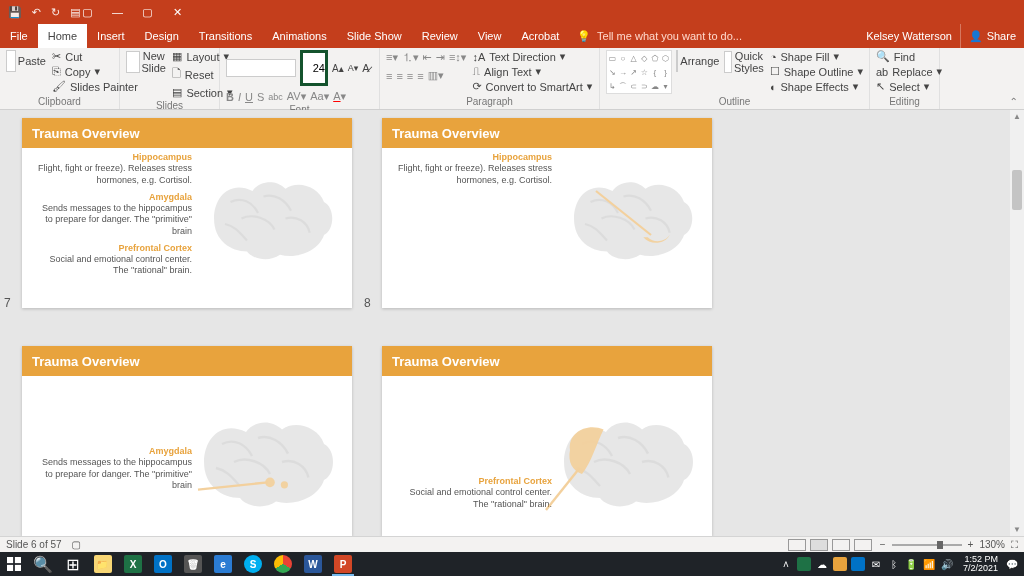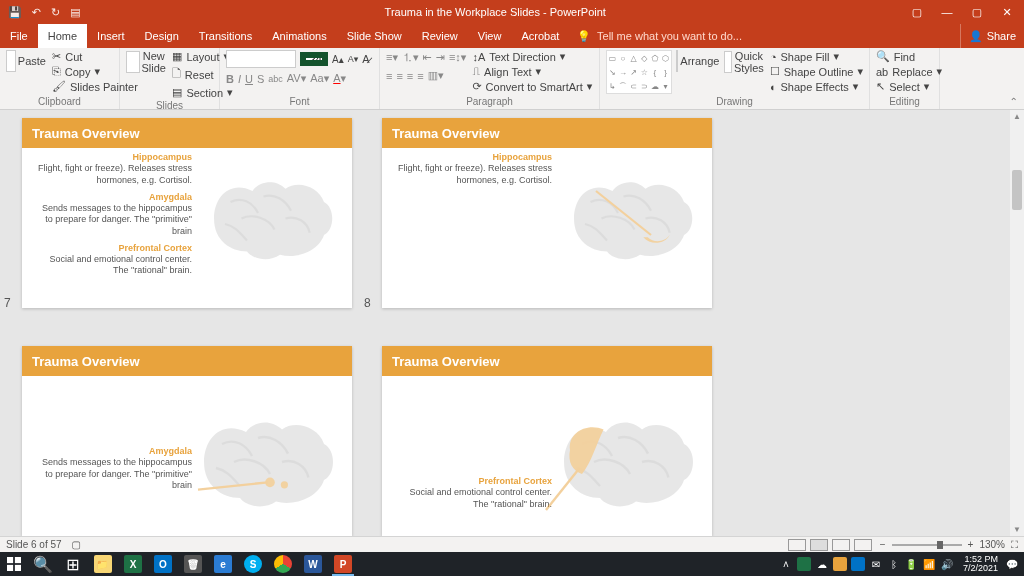--- a/index.html
+++ b/index.html
@@ -20,21 +20,21 @@
   .ribbon { height: 62px; background: #f3f2f1; border-bottom: 1px solid #d0d0d0; display: flex; font-size: 11px; color: #444; position: relative; }
   .group { border-right: 1px solid #e0e0e0; padding: 2px 6px 0 6px; display: flex; flex-direction: column; }
   .group .body { flex: 1; display: flex; gap: 6px; align-items: flex-start; }
   .group .label { text-align: center; font-size: 10px; color: #777; height: 14px; line-height: 14px; }
   .vstack { display: flex; flex-direction: column; gap: 2px; }
   .hstack { display: flex; gap: 4px; align-items: center; }
   .big { display: flex; flex-direction: row; align-items: center; justify-content: center; width: 40px; gap: 2px; }
   .bigicon { width: 22px; height: 22px; border: 1px solid #ccc; background: #fff; }
   .small { font-size: 11px; white-space: nowrap; }
   .fontbox { border: 1px solid #ccc; background: #fff; height: 18px; width: 70px; padding: 0 4px; font-size: 11px; }
-  .sizebox { border: 6px solid #14532d; background: #fff; height: 14px; width: 28px; text-align: right; font-size: 11px; }
+  .sizebox { border: 3px solid #14532d; background: #fff; height: 36px; width: 28px; text-align: right; font-size: 11px; }
   .collapse { position: absolute; right: 6px; bottom: 2px; font-size: 10px; color: #777; }
   .editing .item { white-space: nowrap; }
   .workspace { position: absolute; top: 110px; bottom: 40px; left: 0; right: 0; background: #E6E6E6; overflow: hidden; }
   .scrolltrack { position: absolute; right: 0; top: 0; bottom: 0; width: 14px; background: #f0f0f0; }
   .scrollthumb { position: absolute; right: 2px; width: 10px; background: #c4c4c4; border-radius: 2px; }
   .slidegrid { position: absolute; left: 22px; top: 0; display: grid; grid-template-columns: 330px 330px; gap: 30px 30px; }
   .slidewrap { position: relative; }
   .slidecard { width: 330px; height: 190px; background: #fff; box-shadow: 0 1px 3px rgba(0,0,0,.2); position: relative; overflow: hidden; margin-top: 8px; }
   .slidenum { position: absolute; left: -18px; bottom: -2px; font-size: 12px; color: #555; }
   .stripe { background: #E8A33D; color: #fff; font-weight: 600; height: 30px; display: flex; align-items: center; padding-left: 10px; font-size: 13px; }
@@ -63,21 +63,20 @@
 </head>
 <body>
 
 <div class="titlebar">
   <div class="qat">
     <span>💾</span>
     <span>↶</span>
     <span>↻</span>
     <span>▤</span>
   </div>
-  <div class="title">Trauma in the Workplace Slides - PowerPoint</div>
   <div class="winbtns">
     <span>▢</span>
     <span>—</span>
     <span>▢</span>
     <span>✕</span>
   </div>
 </div>
 
 <div class="tabs">
   <div class="tab">File</div>
@@ -87,20 +86,21 @@
   <div class="tab">Transitions</div>
   <div class="tab">Animations</div>
   <div class="tab">Slide Show</div>
   <div class="tab">Review</div>
   <div class="tab">View</div>
   <div class="tab">Acrobat</div>
   <div class="tell">
     <span class="bulb">💡</span>
     <span>Tell me what you want to do...</span>
   </div>
+  <div class="user">Kelsey Watterson</div>
   <div class="share">
     <span style="margin-right:4px;">👤</span>
     <span>Share</span>
   </div>
 </div>
 
 <div class="ribbon">
   <div class="group" style="width:120px">
     <div class="body">
       <div class="big">
@@ -259,21 +259,21 @@
             <span class="small">Shape Outline</span>
             <span>▾</span>
           </div>
         <div class="hstack">
             <span>◐</span>
             <span class="small">Shape Effects</span>
             <span>▾</span>
           </div>
       </div>
     </div>
-    <div class="label">Drawing</div>
+    <div class="label">Outline</div>
   </div>
 
   <div class="group editing" style="width:70px">
     <div class="body">
       <div class="vstack">
         <div class="hstack item">
             <span>🔍</span>
             <span class="small">Find</span>
           </div>
         <div class="hstack item">

